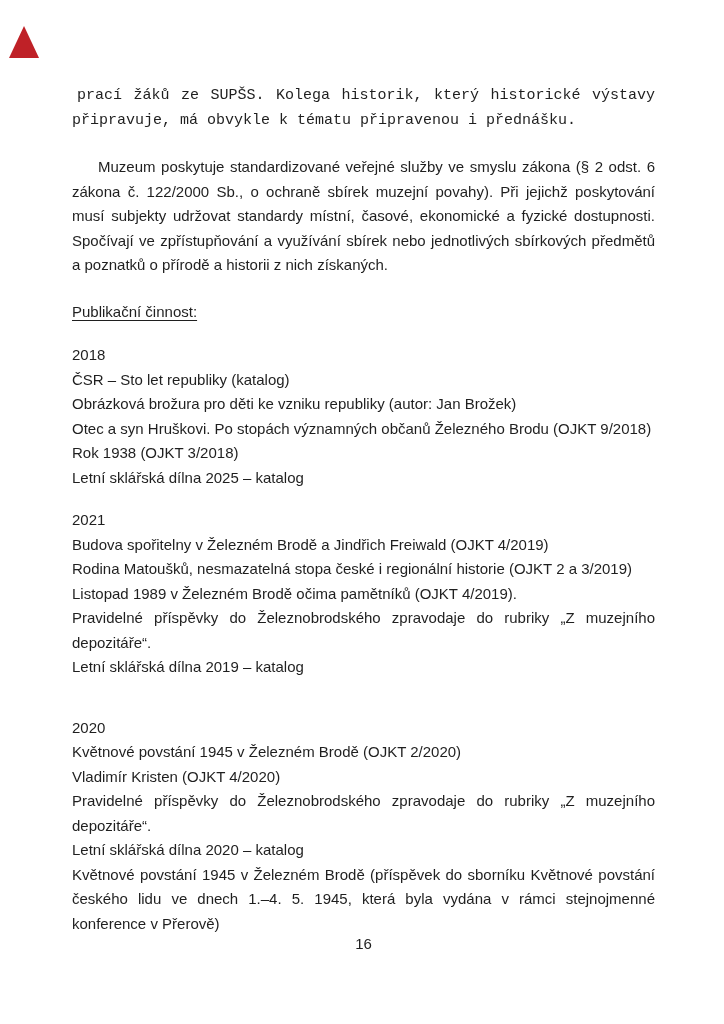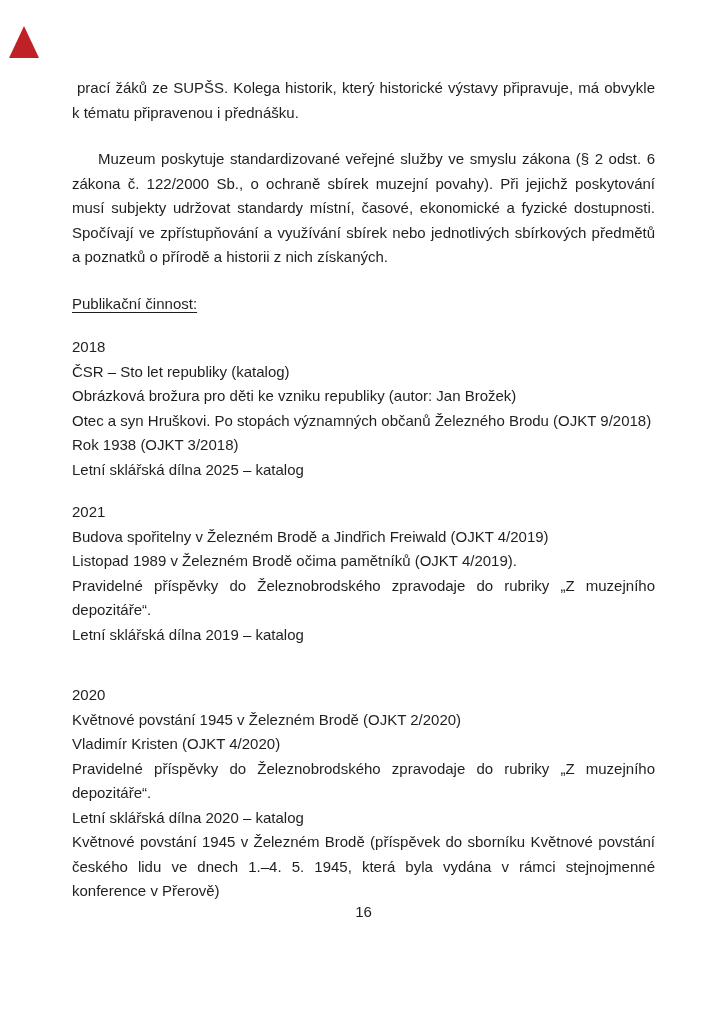--- a/index.html
+++ b/index.html
@@ -24,21 +24,21 @@
   .page-content {
     position: absolute;
     left: 72px;
     top: 72px;
     width: 583px;
     font-size: 15px;
     line-height: 24.5px;
     text-align: justify;
   }
   .para { margin: 22px 0 0 0; }
-  .para.first { margin-top: 4px; text-indent: 5px; }
+  .para.first { margin-top: 12px; text-indent: 5px; font-family: Liberation Mono, monospace; }
   .para.indent { text-indent: 26px; }
   .section-heading {
     margin-top: 22px;
     text-decoration: underline;
     text-underline-offset: 3px;
   }
   .pub-section { margin: 0; }
   .pub-section.s2018 { margin-top: 19px; }
   .pub-section.s2019 { margin-top: 18px; }
   .pub-section.s2020 { margin-top: 36px; }
@@ -68,20 +68,21 @@
     <div class="pub-item">ČSR – Sto let republiky (katalog)</div>
     <div class="pub-item">Obrázková brožura pro děti ke vzniku republiky (autor: Jan Brožek)</div>
     <div class="pub-item">Otec a syn Hruškovi. Po stopách významných občanů Železného Brodu (OJKT 9/2018)</div>
     <div class="pub-item">Rok 1938 (OJKT 3/2018)</div>
     <div class="pub-item">Letní sklářská dílna 2025 – katalog</div>
   </div>
 
   <div class="pub-section s2019">
     <div class="year-label">2021</div>
     <div class="pub-item">Budova spořitelny v Železném Brodě a Jindřich Freiwald (OJKT 4/2019)</div>
+    <div class="pub-item">Rodina Matoušků, nesmazatelná stopa české i regionální historie (OJKT 2 a 3/2019)</div>
     <div class="pub-item">Listopad 1989 v Železném Brodě očima pamětníků (OJKT 4/2019).</div>
     <div class="pub-item">Pravidelné příspěvky do Železnobrodského zpravodaje do rubriky „Z muzejního depozitáře“.</div>
     <div class="pub-item">Letní sklářská dílna 2019 – katalog</div>
   </div>
 
   <div class="pub-section s2020">
     <div class="year-label">2020</div>
     <div class="pub-item">Květnové povstání 1945 v Železném Brodě (OJKT 2/2020)</div>
     <div class="pub-item">Vladimír Kristen (OJKT 4/2020)</div>
     <div class="pub-item">Pravidelné příspěvky do Železnobrodského zpravodaje do rubriky „Z muzejního depozitáře“.</div>

